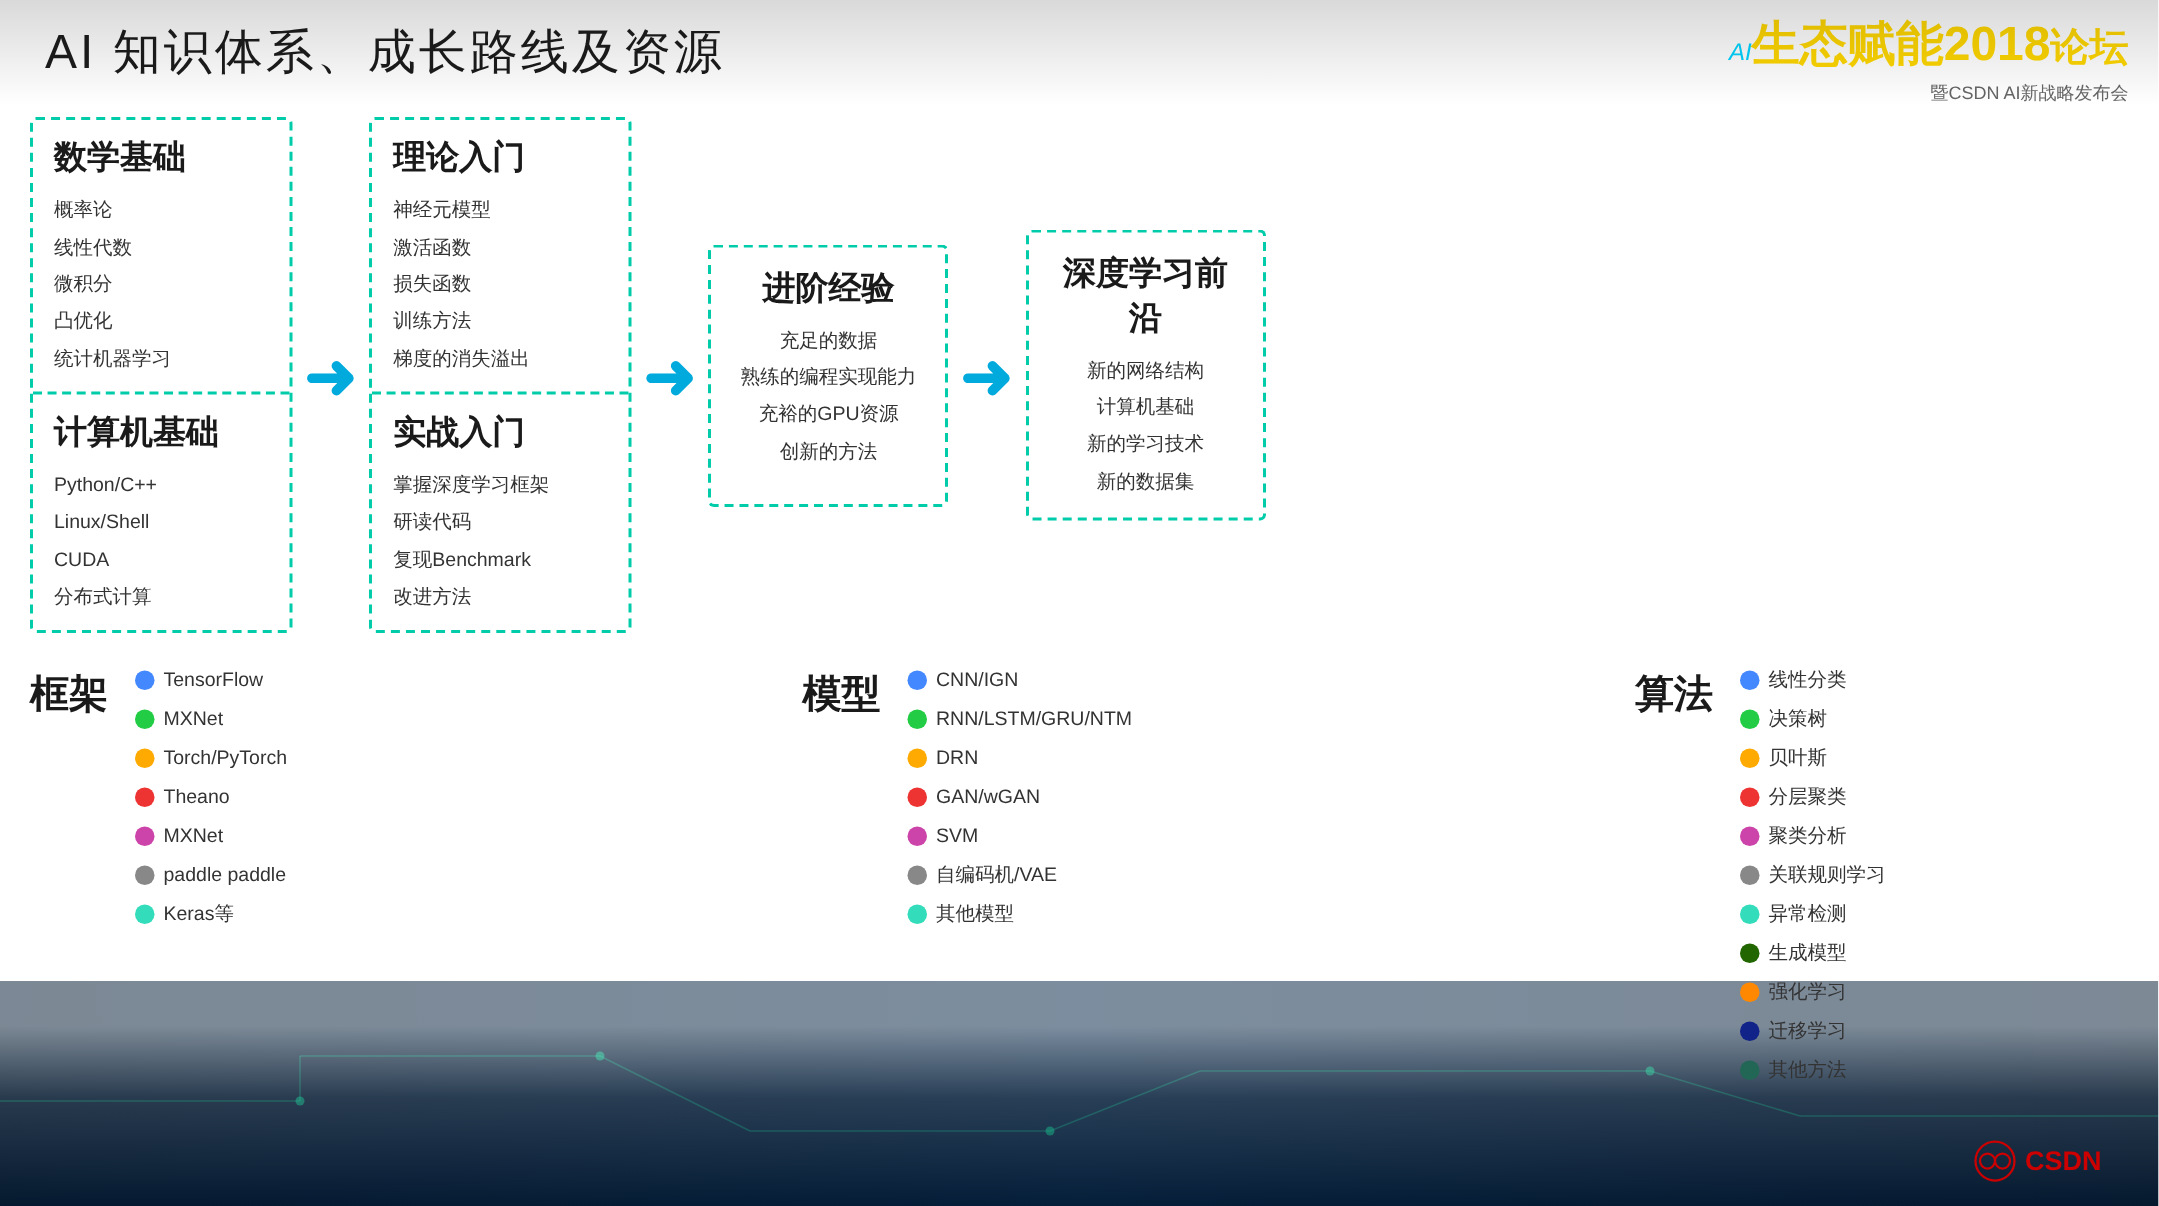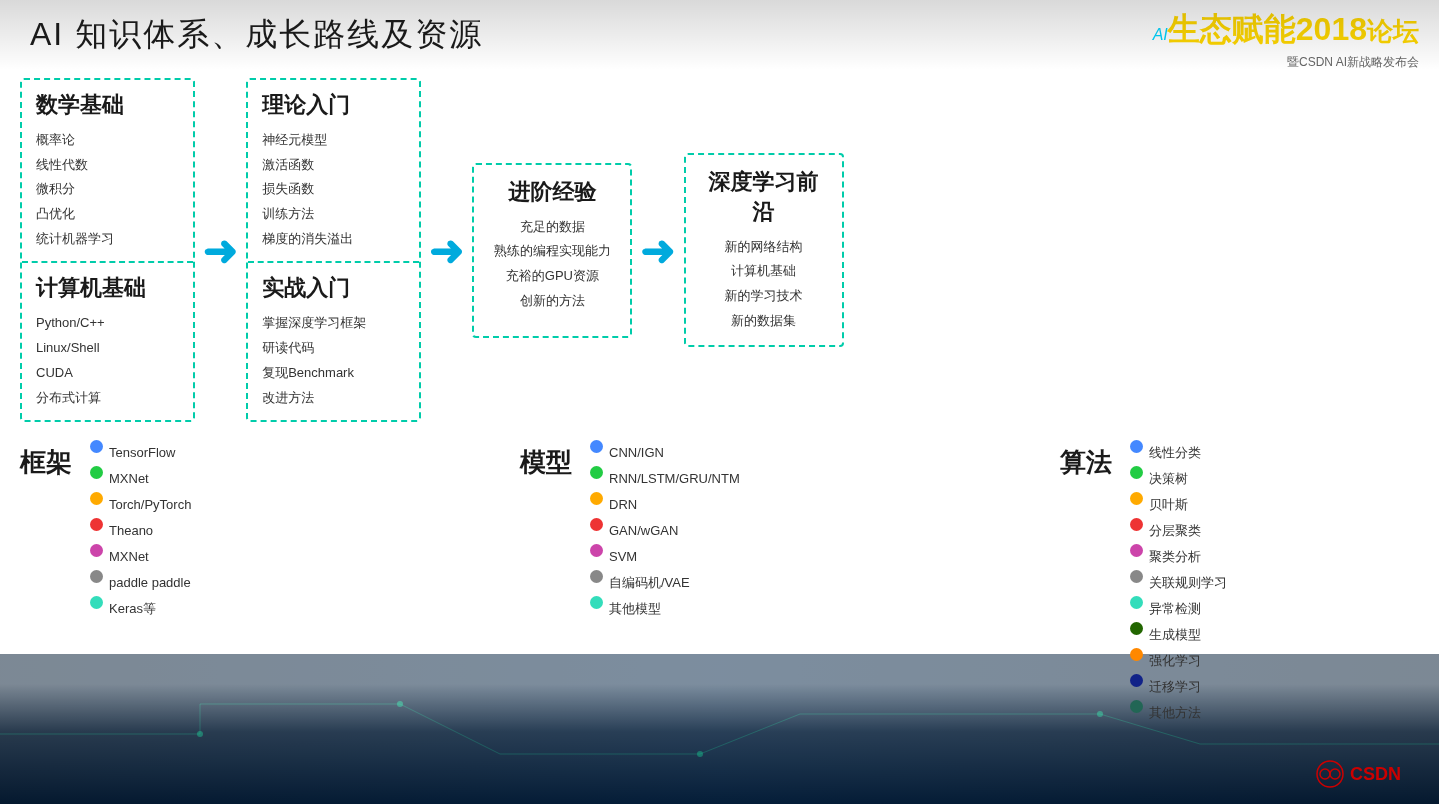--- a/index.html
+++ b/index.html
@@ -101,21 +101,21 @@
       font-size: 42px;
       color: #00aadd;
       margin: 0 8px;
       font-weight: bold;
     }
 
     
     .bottom-section {
       display: flex;
       margin-top: 18px;
-      gap: 0;
+      gap: 15px;
     }
 
     .bottom-category {
       flex: 1;
       display: flex;
       align-items: flex-start;
     }
 
     .category-label {
       font-size: 26px;
@@ -125,21 +125,21 @@
       margin-right: 10px;
       margin-top: 5px;
     }
 
     .legend-list {
       list-style: none;
     }
 
     .legend-item {
       display: flex;
-      align-items: flex-start;
+      align-items: center;
       gap: 6px;
       font-size: 13px;
       color: #333;
       line-height: 2.0;
     }
 
     .dot {
       width: 13px;
       height: 13px;
       border-radius: 50%;

